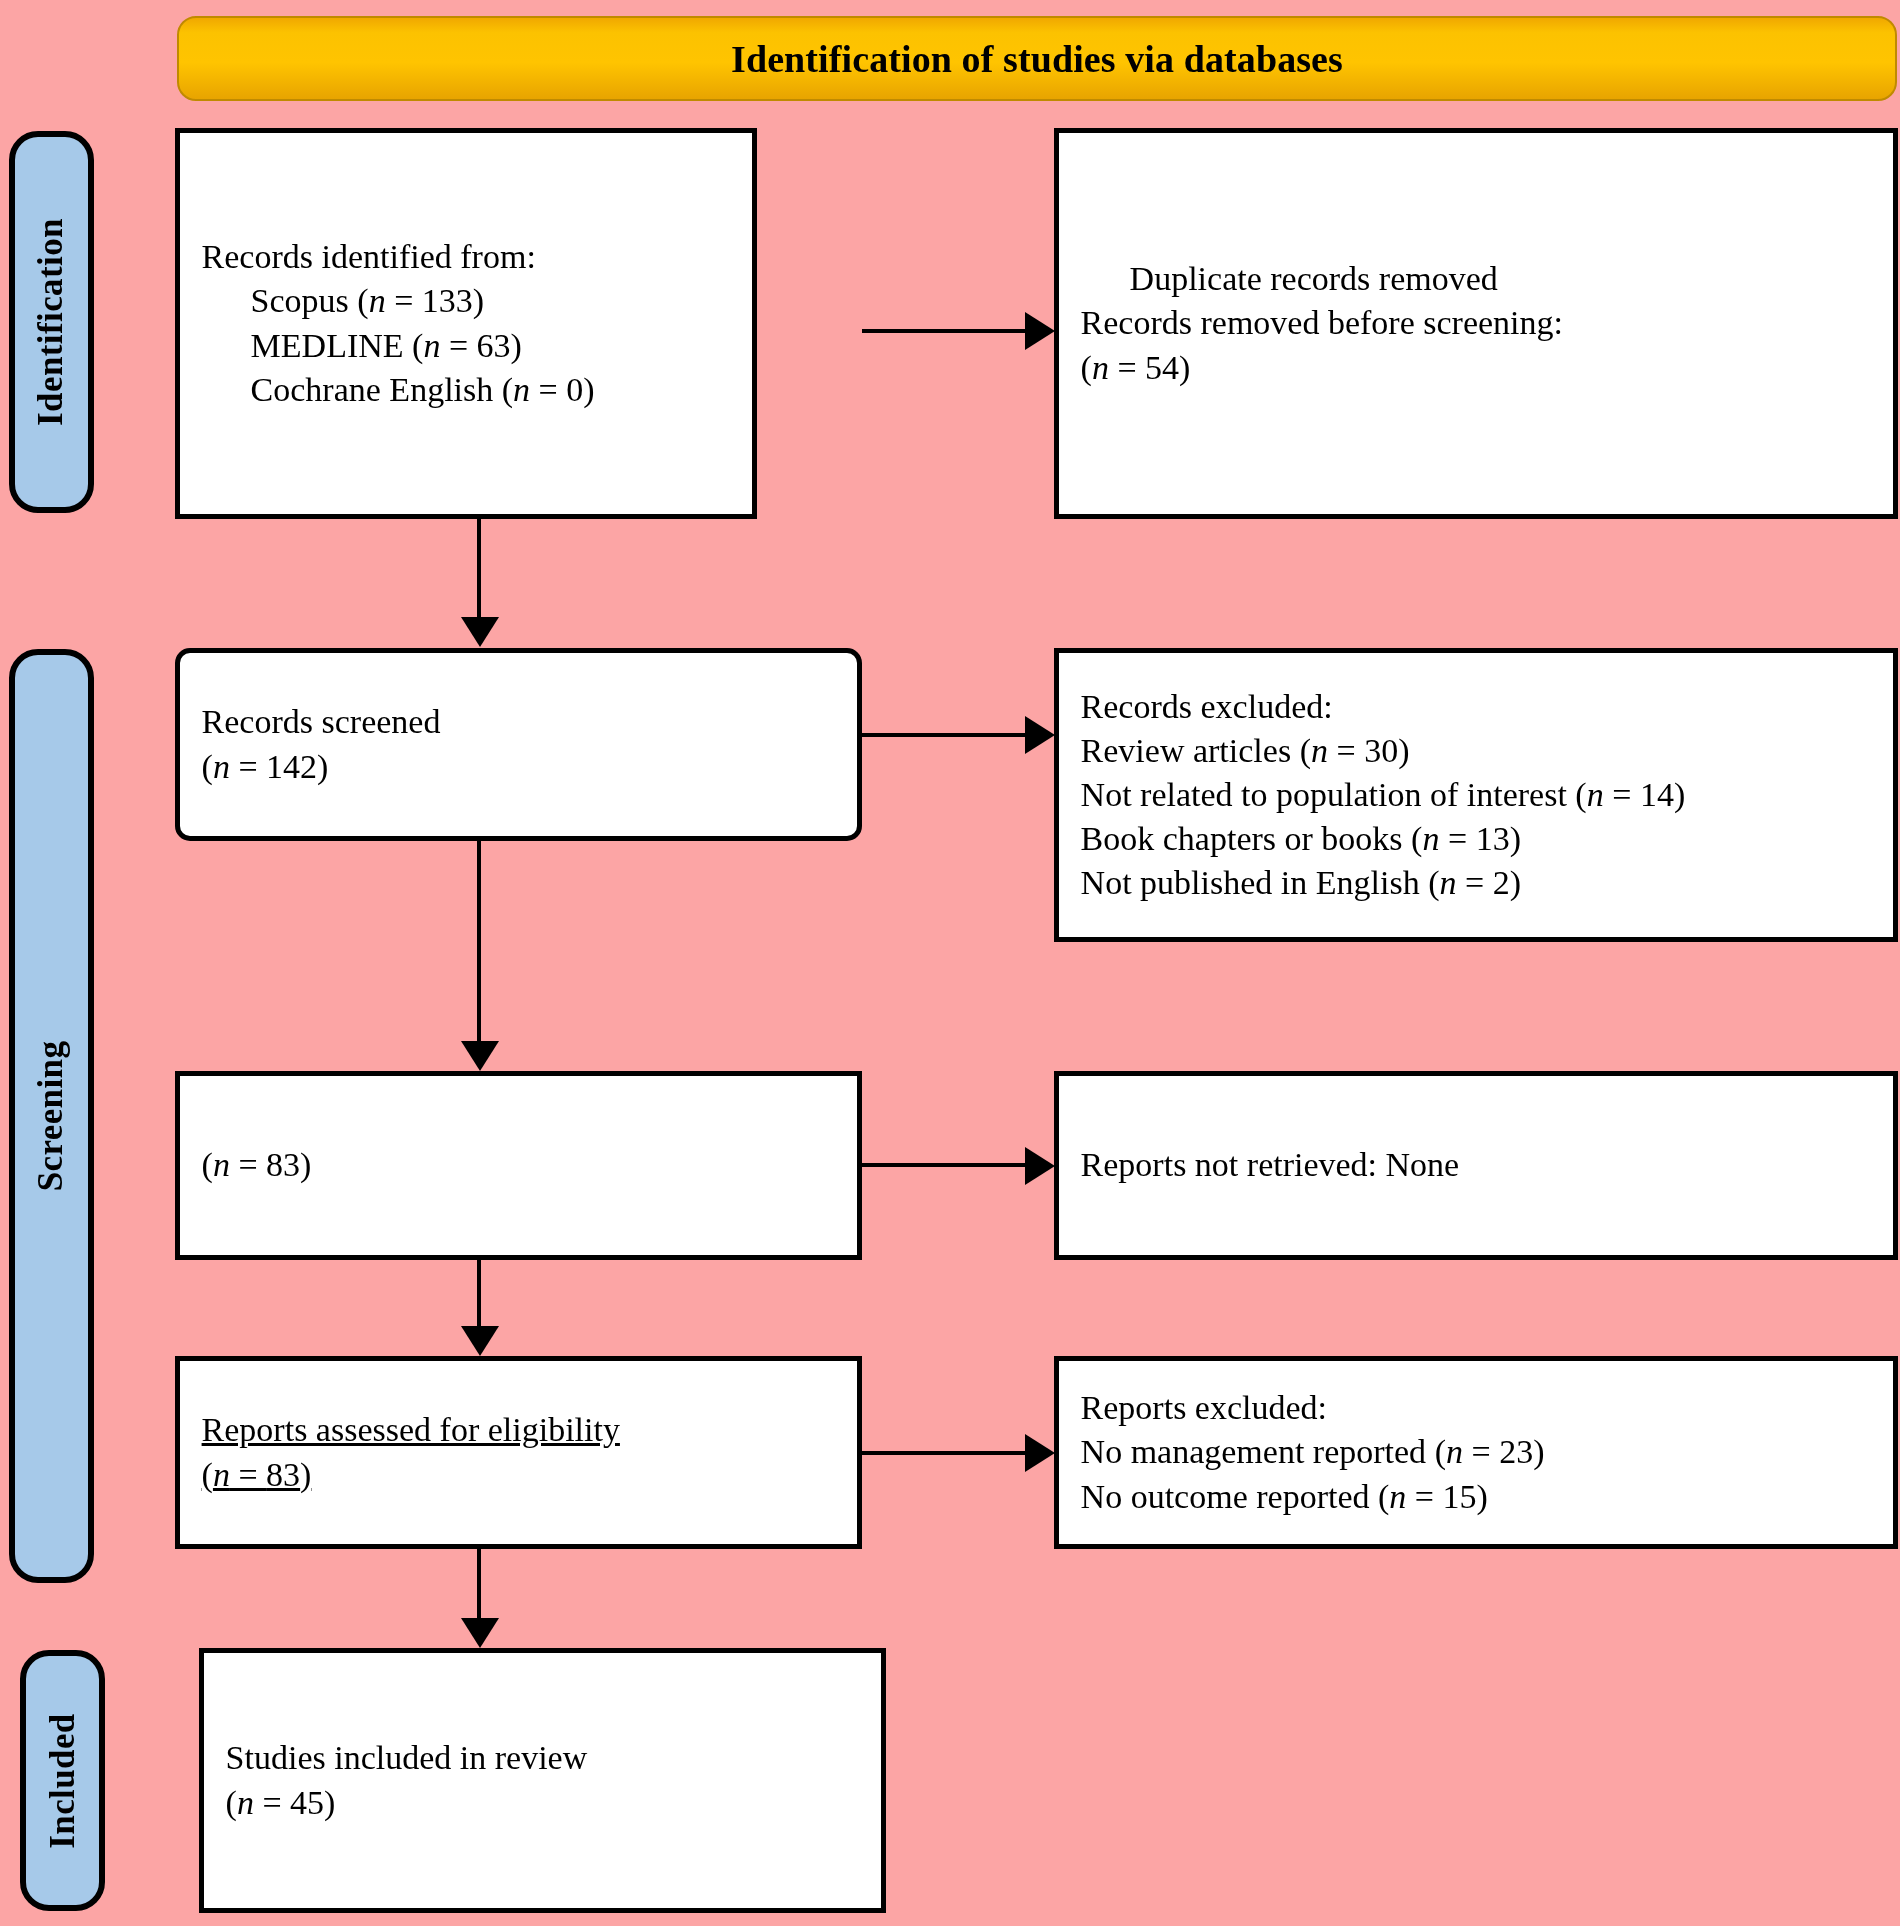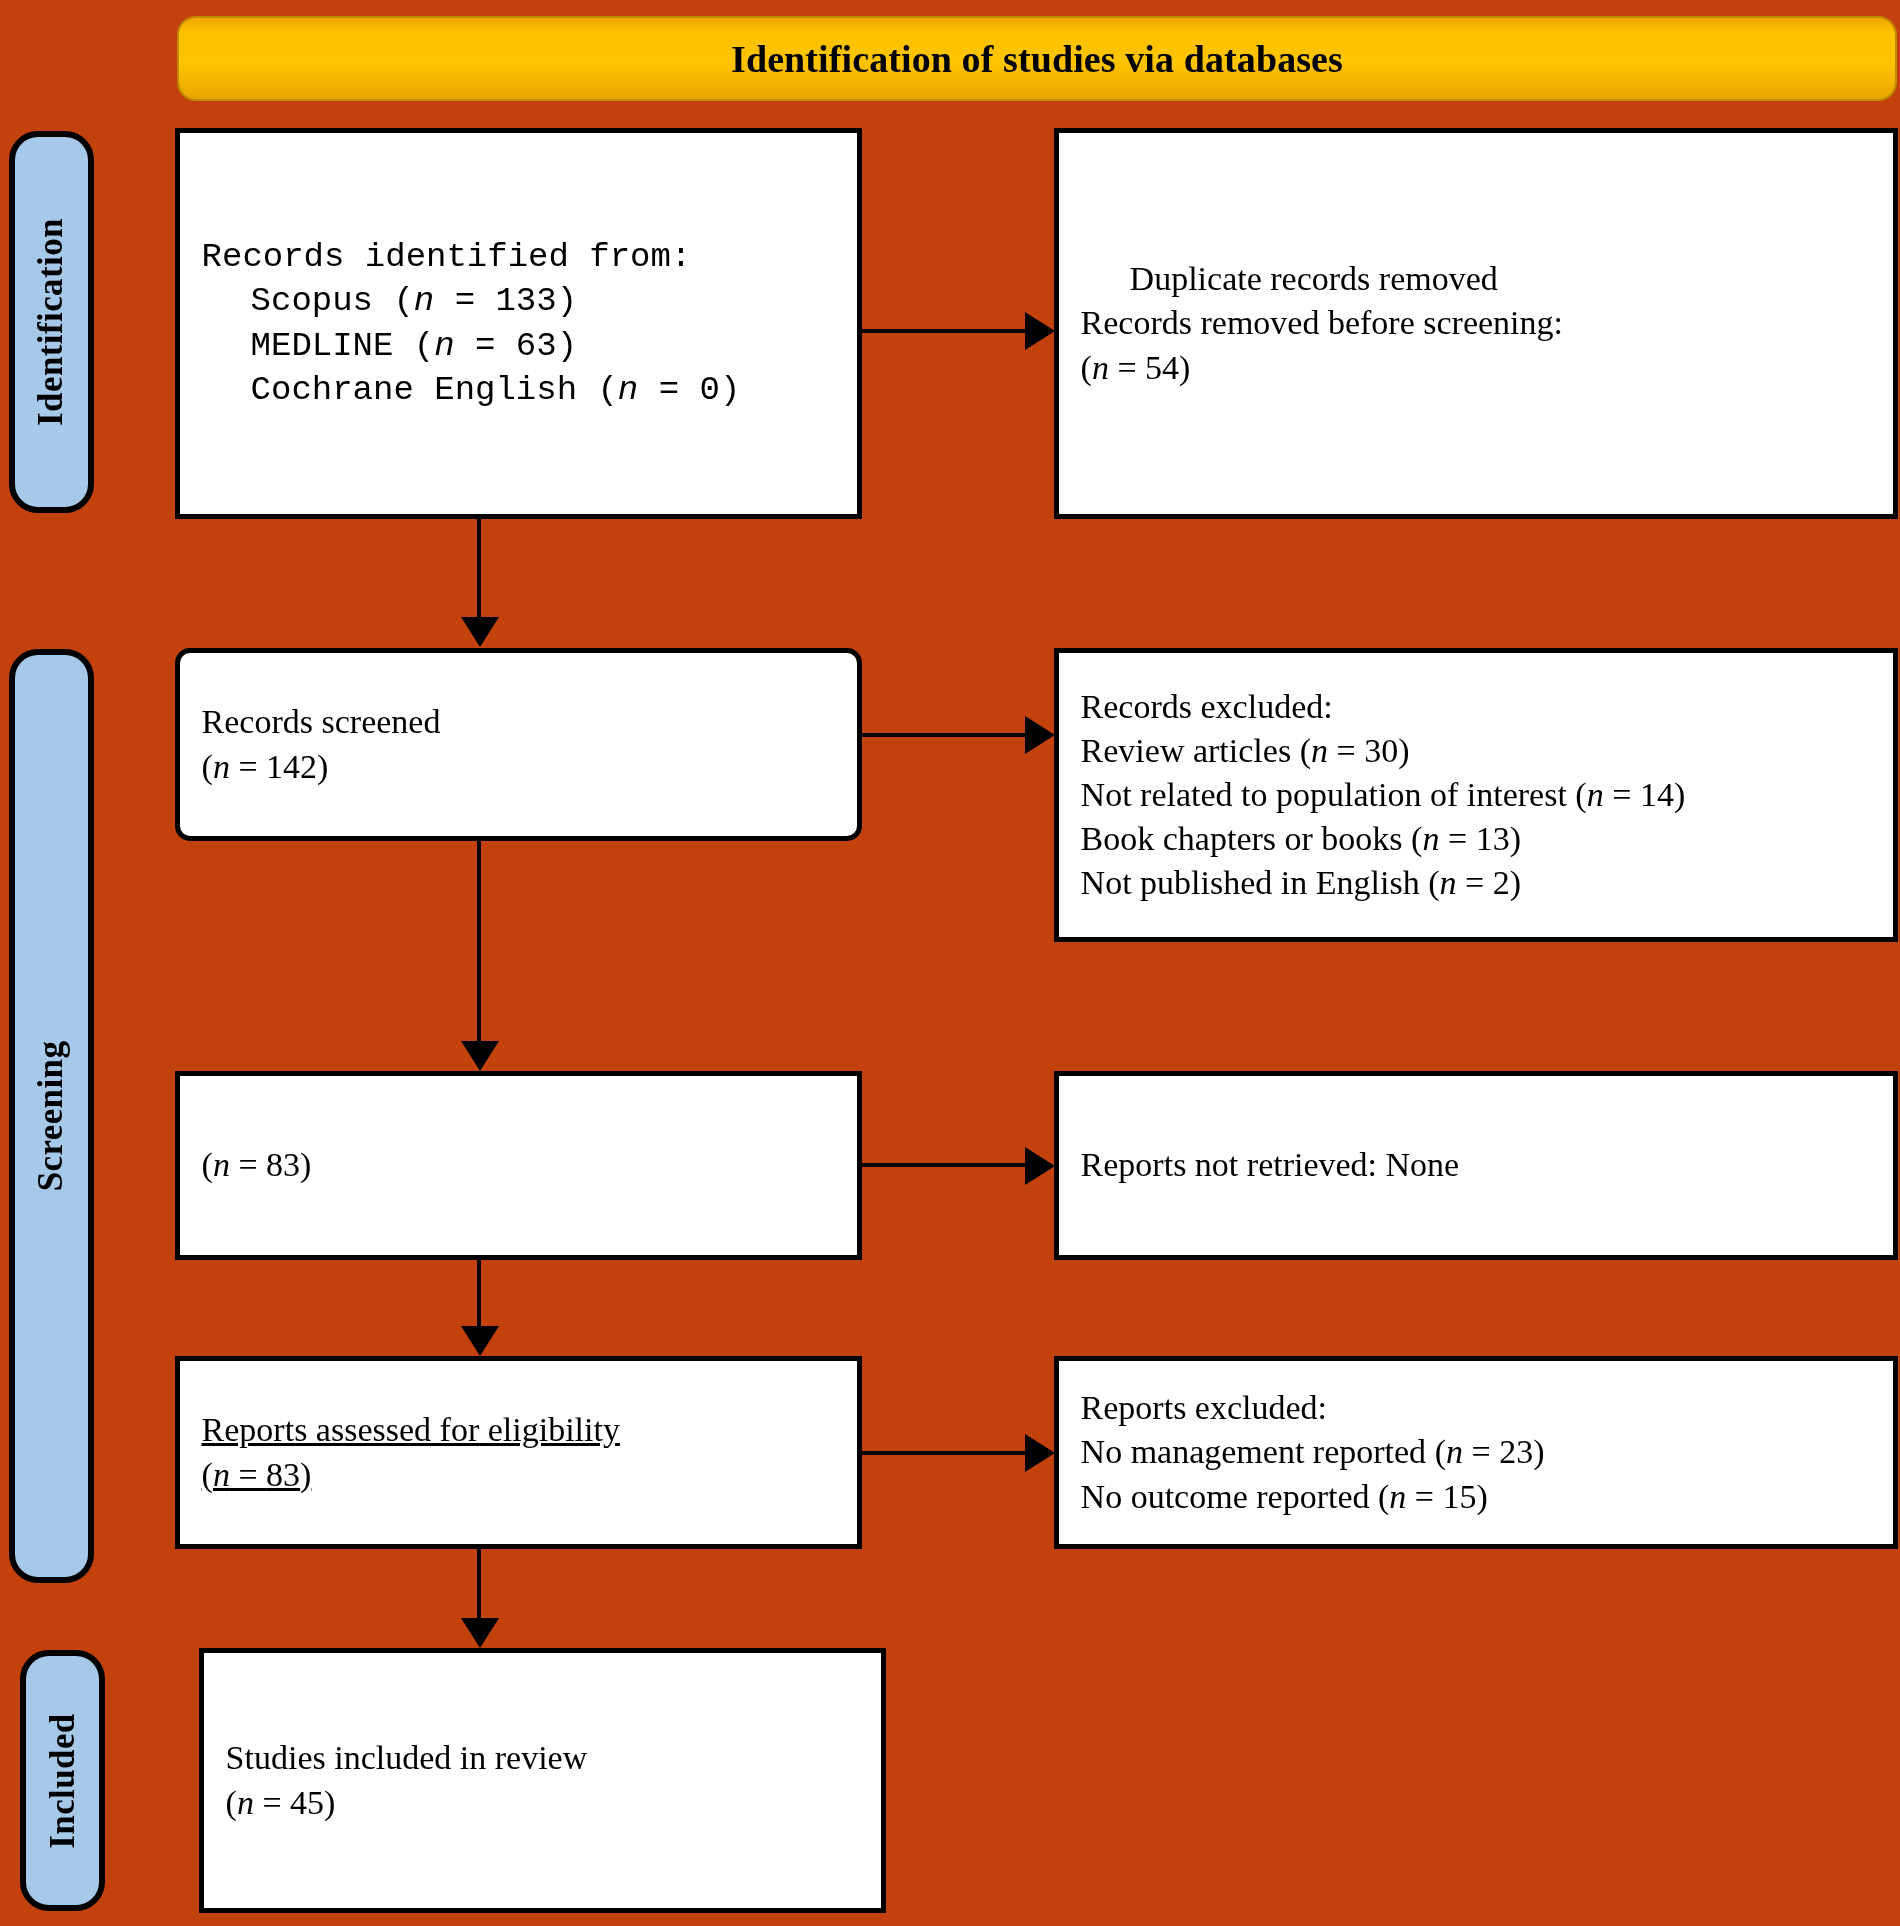--- a/index.html
+++ b/index.html
@@ -9,21 +9,21 @@
     background: #ffffff;
   }
   body {
     font-family: "Liberation Serif", "DejaVu Serif", serif;
   }
 
   #diagram {
     position: relative;
     width: 1900px;
     height: 1926px;
-    background: #c2410c;
+    background: #fca5a5;
     overflow: hidden;
   }
 
   
   .header-banner {
     position: absolute;
     left: 177px;
     top: 16px;
     width: 1720px;
     height: 85px;
@@ -81,21 +81,21 @@
   }
   .flow-box .line {
     font-size: 34px;
     line-height: 1.30;
     color: #000000;
     white-space: nowrap;
   }
   .flow-box .line.indent { padding-left: 49px; }
   .flow-box .line i { font-style: italic; }
 
-  #box-identified     { left: 175px;  top: 128px;  width: 687px;  height: 391px; font-family: Liberation Mono, monospace; }
+  #box-identified     { left: 175px;  top: 128px;  width: 582px;  height: 391px; }
   #box-removed        { left: 1054px; top: 128px;  width: 844px; height: 391px; }
   #box-screened       { left: 175px;  top: 648px;  width: 687px;  height: 193px; border-radius: 15px; }
   #box-excluded-recs  { left: 1054px; top: 648px;  width: 844px; height: 294px; }
   #box-sought         { left: 175px;  top: 1071px; width: 687px;  height: 189px; }
   #box-not-retrieved  { left: 1054px; top: 1071px; width: 844px; height: 189px; }
   #box-assessed       { left: 175px;  top: 1356px; width: 687px;  height: 193px; text-decoration: underline; }
   #box-excluded-reps  { left: 1054px; top: 1356px; width: 844px; height: 193px; }
   #box-included       { left: 175px;  top: 1648px; width: 687px;  height: 265px; margin-left: 24px; }
 
   

